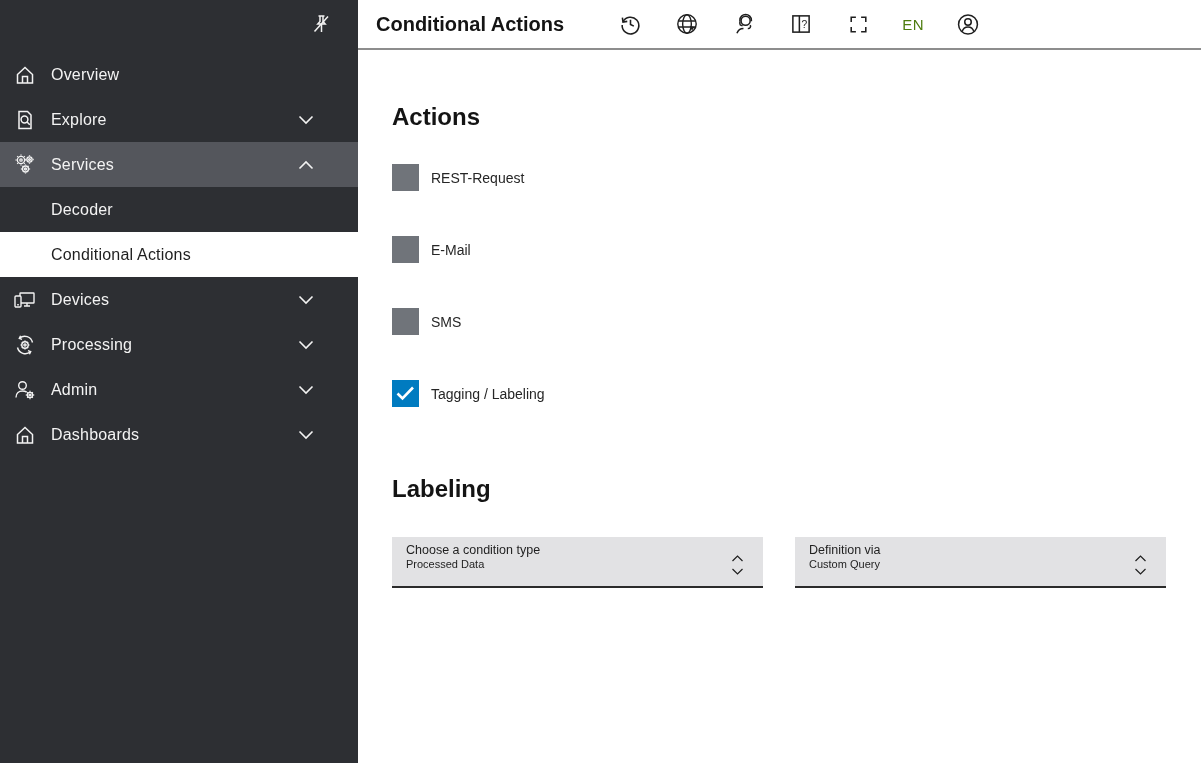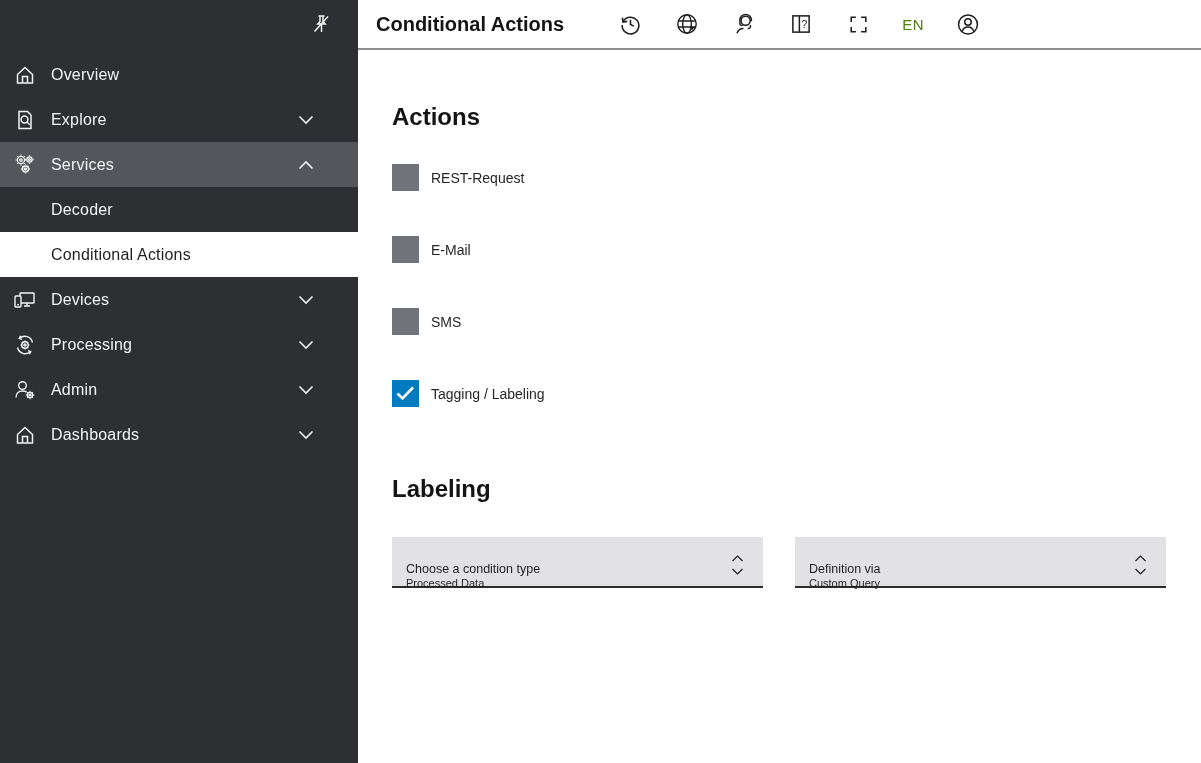--- a/index.html
+++ b/index.html
@@ -84,21 +84,21 @@
     font-family:"Liberation Sans","DejaVu Sans",sans-serif;
   }
 
   .condition-section { margin-top:68px; }
   .select-row { display:flex; gap:32px; margin-top:34px; width:774px; }
   .select {
     flex:1; height:51px; background:#e2e2e4; border-bottom:2px solid #2b2b2b;
     padding:6px 14px 0 14px; display:flex; cursor:pointer;
   }
   .select-texts { flex:1; }
-  .select-label { font-size:12.5px; color:#1f1f1f;margin-top:19px; }
+  .select-label { font-size:12.5px; color:#1f1f1f; }
   .select-value { font-size:11px; color:#1f1f1f; margin-top:1px; }
   .select-chevrons { display:flex; align-items:center; padding-right:4px; }
 
   svg { display:block; }
 </style>
 </head>
 <body>
 
 <div class="app">
 

